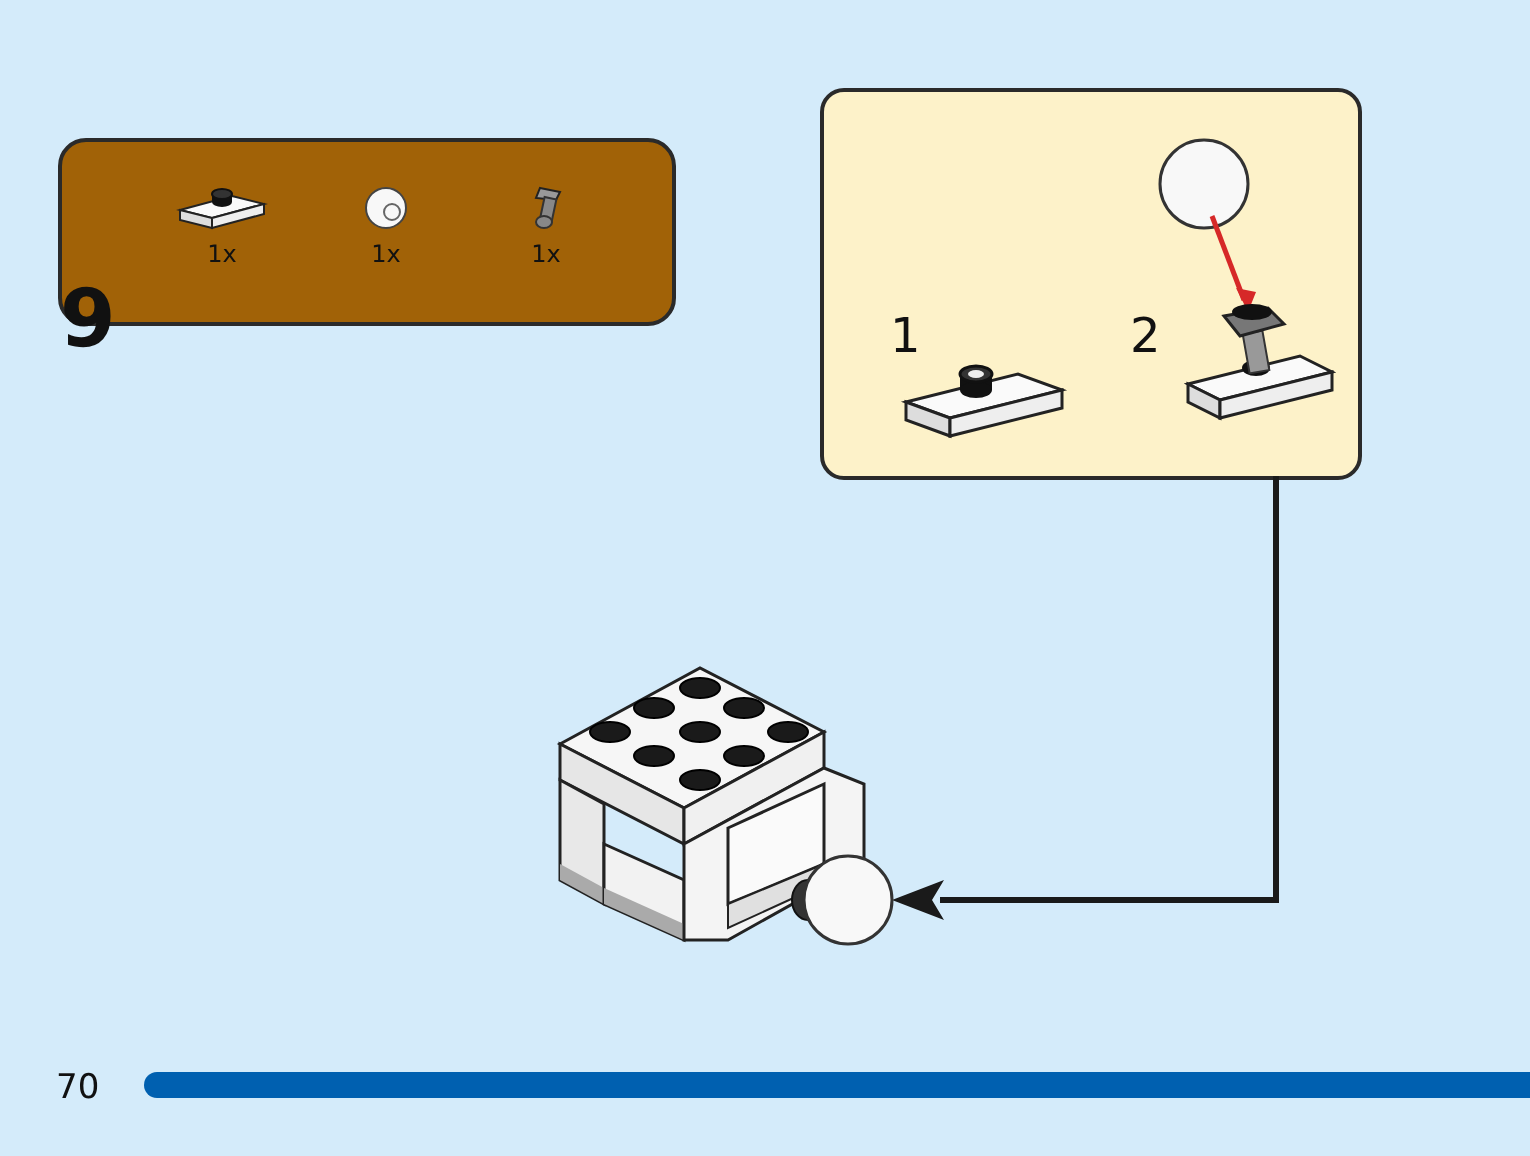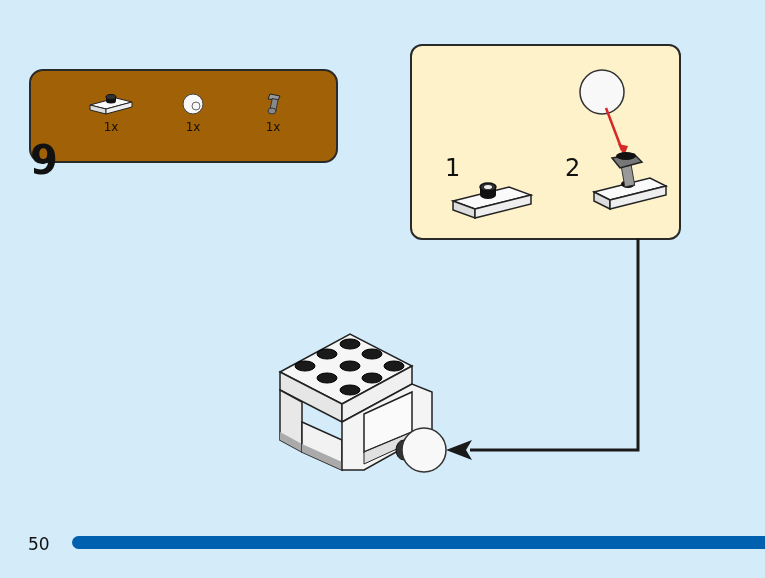--- a/index.html
+++ b/index.html
@@ -99,14 +99,14 @@
       <ellipse cx="78" cy="44" rx="10" ry="5"></ellipse>
       <ellipse cx="122" cy="44" rx="10" ry="5"></ellipse>
     <ellipse cx="55" cy="56" rx="10" ry="5"></ellipse>
       <ellipse cx="100" cy="56" rx="10" ry="5"></ellipse>
       <ellipse cx="78" cy="68" rx="10" ry="5"></ellipse>
   </g>
   <ellipse cx="132" cy="128" rx="8" ry="10" fill="#333" stroke="#111"></ellipse>
   <circle cx="152" cy="128" r="22" fill="#f8f8f8" stroke="#333" stroke-width="1.5"></circle>
 </svg>
 
-<div class="page-num">50</div>
+<div class="page-num">70</div>
 <div class="page-bar"></div>
 
 </body></html>

